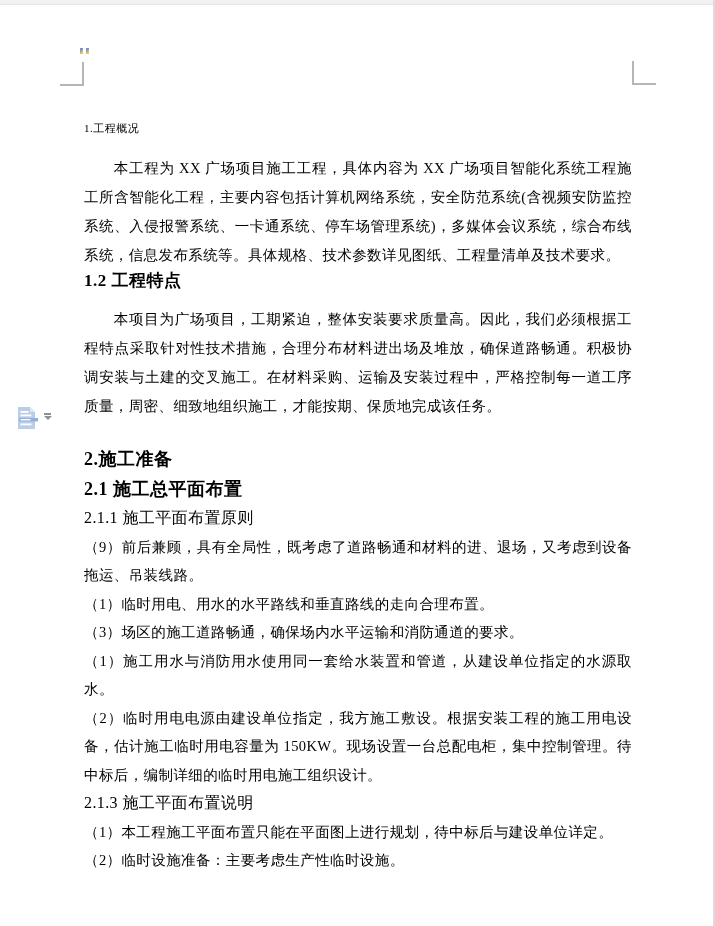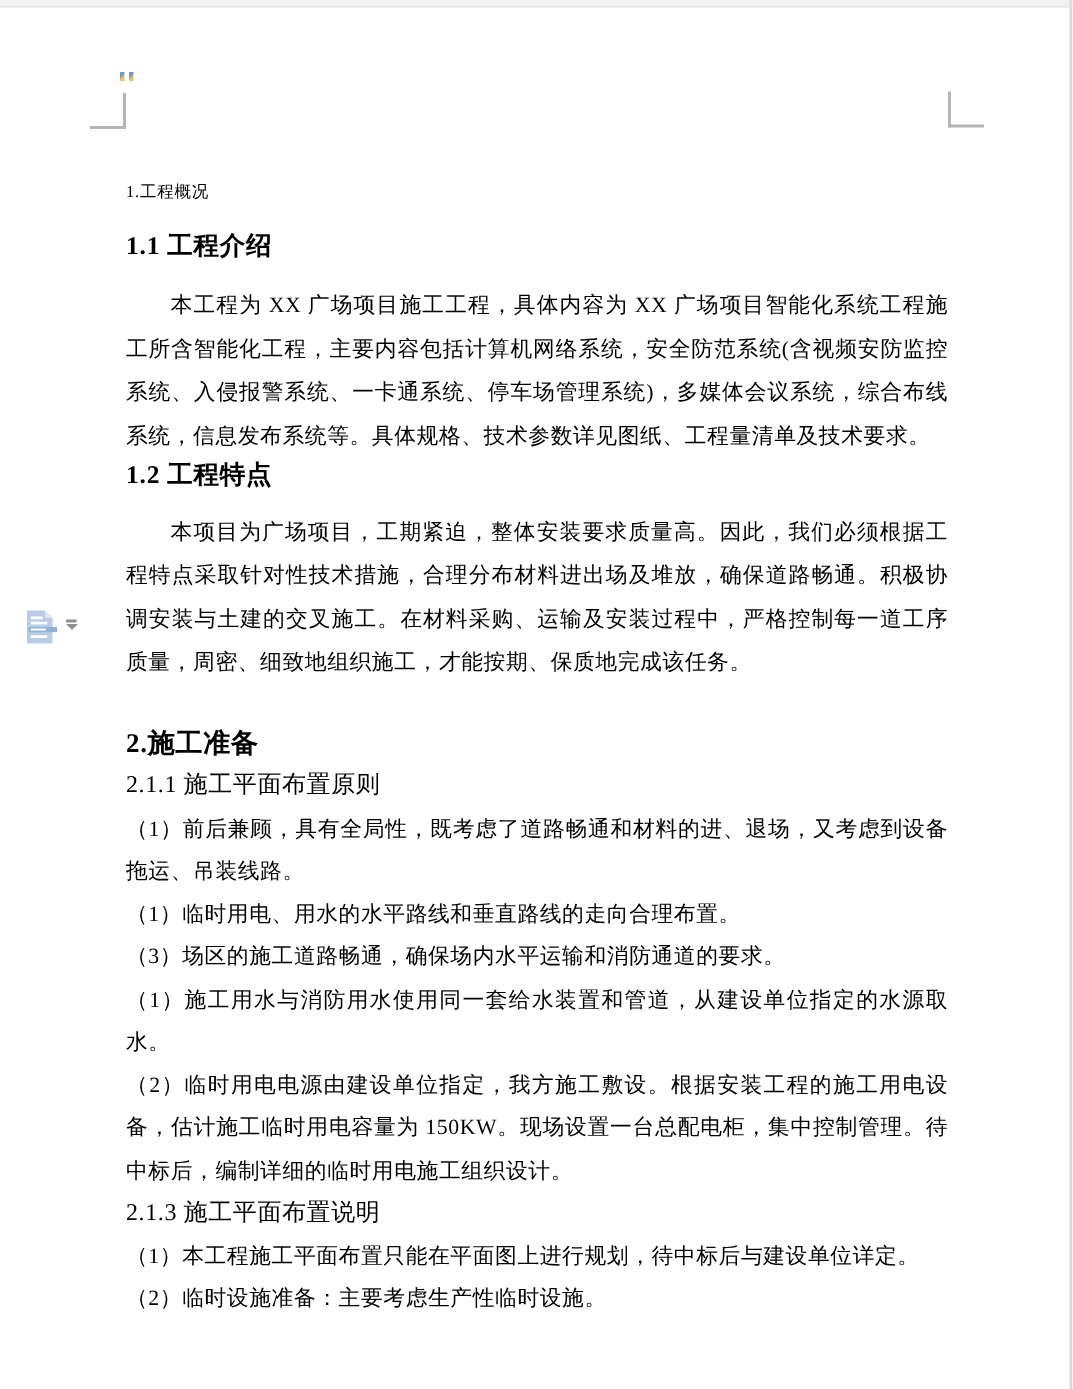--- a/index.html
+++ b/index.html
@@ -157,27 +157,27 @@
     <rect x="3" y="12" width="19" height="3.4" fill="#8fb0d8"></rect>
     <rect x="4.5" y="13" width="10" height="1.4" fill="#ffffff"></rect>
     <rect x="4.5" y="17.5" width="11" height="1.8" fill="#ffffff"></rect>
   </svg>
   <span class="dropdown-arrow"></span>
 </div>
 
 <div class="doc-area">
   <div>
       <div class="blk h1">1.工程概况</div>
-      <div class="blk h2">1.1 工程介绍</div>
       <div class="blk para">本工程为 XX 广场项目施工工程，具体内容为 XX 广场项目智能化系统工程施工所含智能化工程，主要内容包括计算机网络系统，安全防范系统(含视频安防监控系统、入侵报警系统、一卡通系统、停车场管理系统)，多媒体会议系统，综合布线系统，信息发布系统等。具体规格、技术参数详见图纸、工程量清单及技术要求。</div>
       <div class="blk h2 h2-b">1.2 工程特点</div>
       <div class="blk para para-b">本项目为广场项目，工期紧迫，整体安装要求质量高。因此，我们必须根据工程特点采取针对性技术措施，合理分布材料进出场及堆放，确保道路畅通。积极协调安装与土建的交叉施工。在材料采购、运输及安装过程中，严格控制每一道工序质量，周密、细致地组织施工，才能按期、保质地完成该任务。</div>
       <div class="blk h3">2.施工准备</div>
+      <div class="blk h3 h3-b">2.1 施工总平面布置</div>
       <div class="blk sub">2.1.1 施工平面布置原则</div>
-      <div class="blk item">（1）前后兼顾，具有全局性，既考虑了道路畅通和材料的进、退场，又考虑到设备拖运、吊装线路。</div>
+      <div class="blk item">（9）前后兼顾，具有全局性，既考虑了道路畅通和材料的进、退场，又考虑到设备拖运、吊装线路。</div>
       <div class="blk item">（1）临时用电、用水的水平路线和垂直路线的走向合理布置。</div>
       <div class="blk item">（3）场区的施工道路畅通，确保场内水平运输和消防通道的要求。</div>
       <div class="blk item">（1）施工用水与消防用水使用同一套给水装置和管道，从建设单位指定的水源取水。</div>
       <div class="blk item">（2）临时用电电源由建设单位指定，我方施工敷设。根据安装工程的施工用电设备，估计施工临时用电容量为 150KW。现场设置一台总配电柜，集中控制管理。待中标后，编制详细的临时用电施工组织设计。</div>
       <div class="blk sub">2.1.3 施工平面布置说明</div>
       <div class="blk item">（1）本工程施工平面布置只能在平面图上进行规划，待中标后与建设单位详定。</div>
       <div class="blk item">（2）临时设施准备：主要考虑生产性临时设施。</div>
     </div>
 </div>
 

